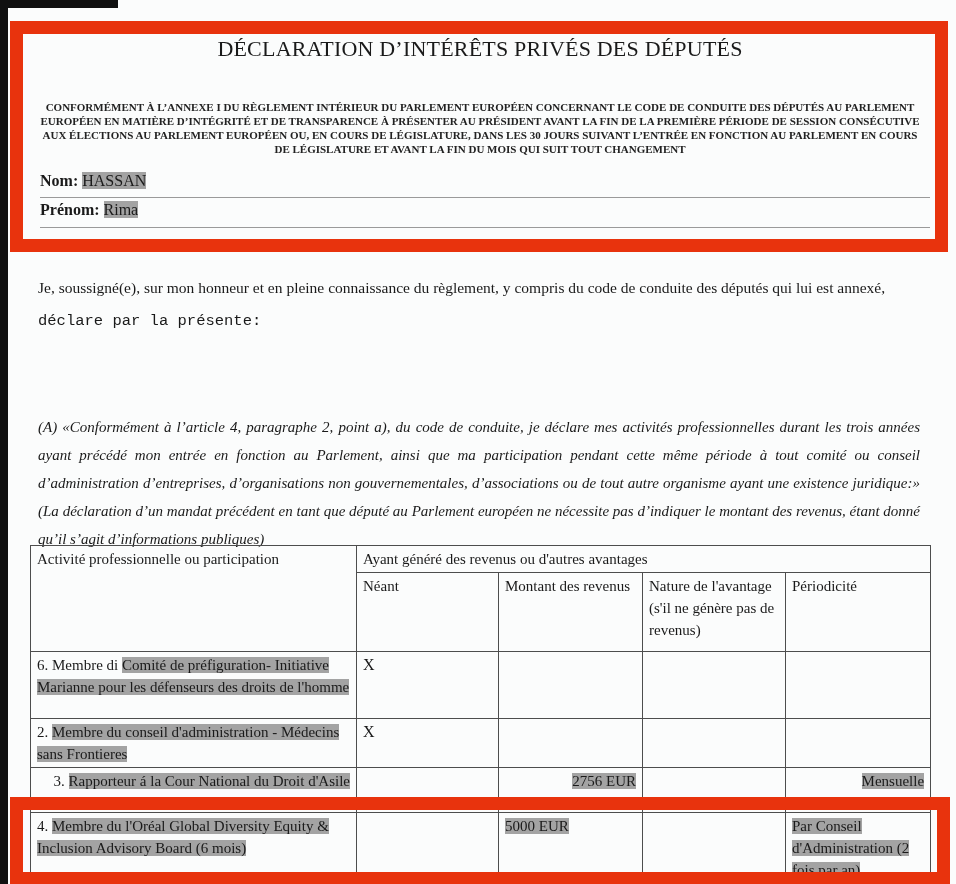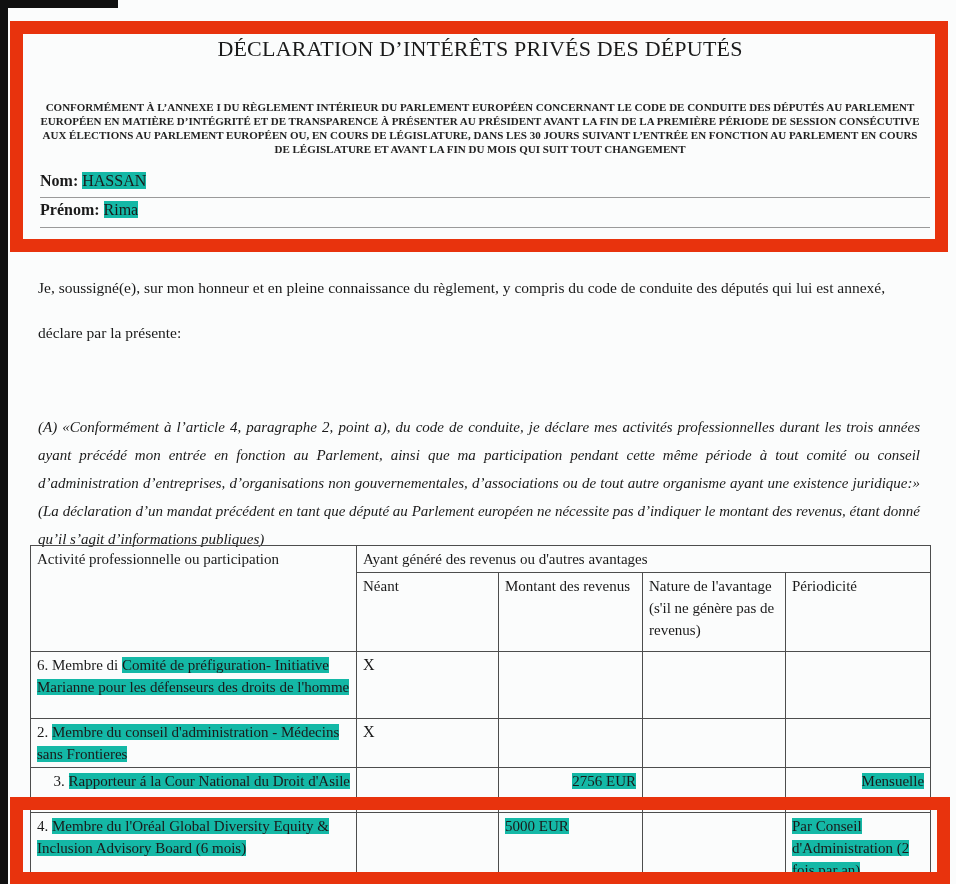--- a/index.html
+++ b/index.html
@@ -26,27 +26,27 @@
     text-align:center;font-size:11px;font-weight:bold;line-height:14px;
     color:#222;
   }
   .field{
     position:absolute;left:40px;width:890px;
     font-size:16px;border-bottom:1.5px solid #9a9a9a;
   }
   #field-nom{top:172px;height:25px;}
   #field-prenom{top:201px;height:26px;}
   .field .lbl{font-weight:bold;}
-  .hl{background:#14b8a6;}
+  .hl{background:#a3a3a3;}
 
   .para{
     position:absolute;left:38px;width:884px;font-size:15.5px;
   }
   #para-intro{top:274px;line-height:27px;}
-  #para-declare{top:319px;line-height:27px;}
+  #para-declare{top:308px;line-height:27px;font-family:Liberation Mono, monospace;}
   #para-section-a{
     top:413px;width:882px;font-style:italic;line-height:28px;
     text-align:justify;font-size:15px;
   }
 
   table.decl{
     position:absolute;left:30px;top:545px;width:900px;
     border-collapse:collapse;table-layout:fixed;
     font-size:15px;z-index:1;background:transparent;padding-left:35px;
   }

